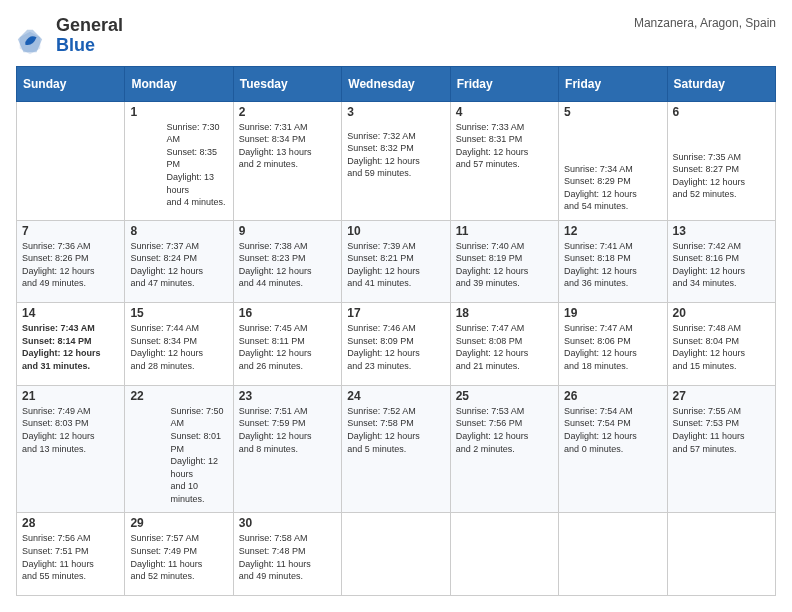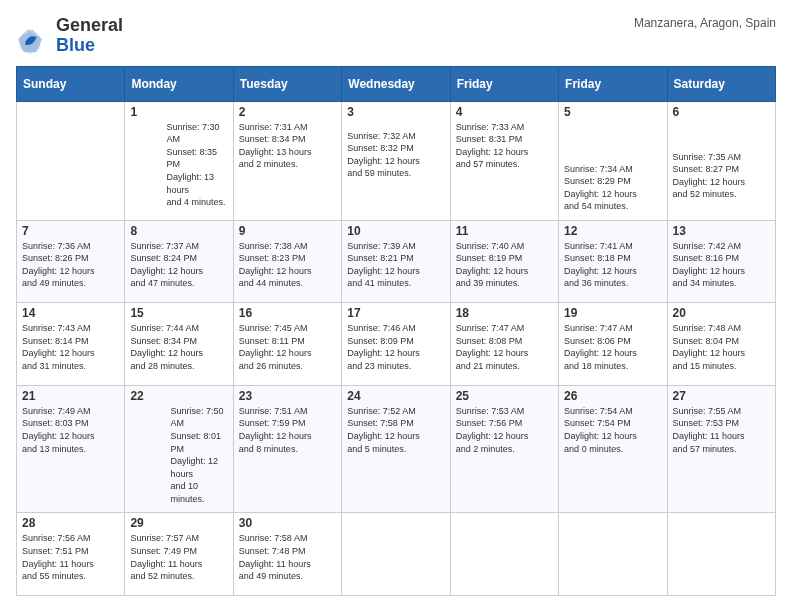--- a/index.html
+++ b/index.html
@@ -220,21 +220,21 @@
             <span class="day-num">13</span>
             <div class="day-info" style="white-space: pre-line;">Sunrise: 7:42 AM
 Sunset: 8:16 PM
 Daylight: 12 hours
 and 34 minutes.</div>
           </td>
         </tr>
         <tr>
           <td>
             <span class="day-num">14</span>
-            <div class="day-info" style="white-space: pre-line;">Sunrise: 7:43 AM
+            <div class="day-info" style="white-space: pre-line; font-weight: bold;">Sunrise: 7:43 AM
 Sunset: 8:14 PM
 Daylight: 12 hours
 and 31 minutes.</div>
           </td>
           <td>
             <span class="day-num">15</span>
             <div class="day-info" style="white-space: pre-line;">Sunrise: 7:44 AM
 Sunset: 8:34 PM
 Daylight: 12 hours
 and 28 minutes.</div>

